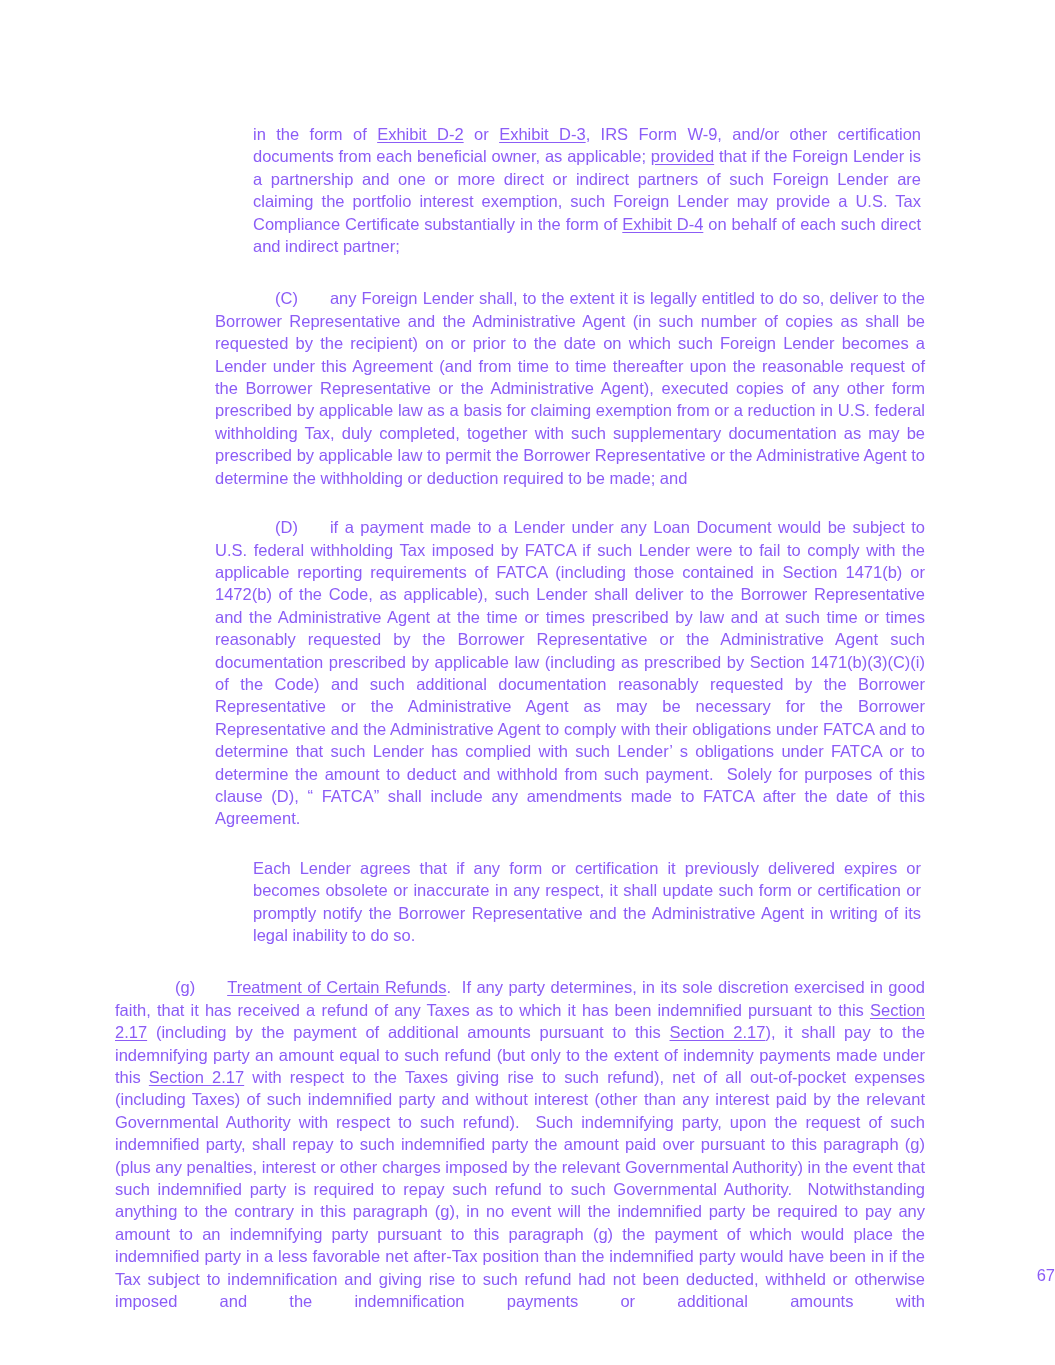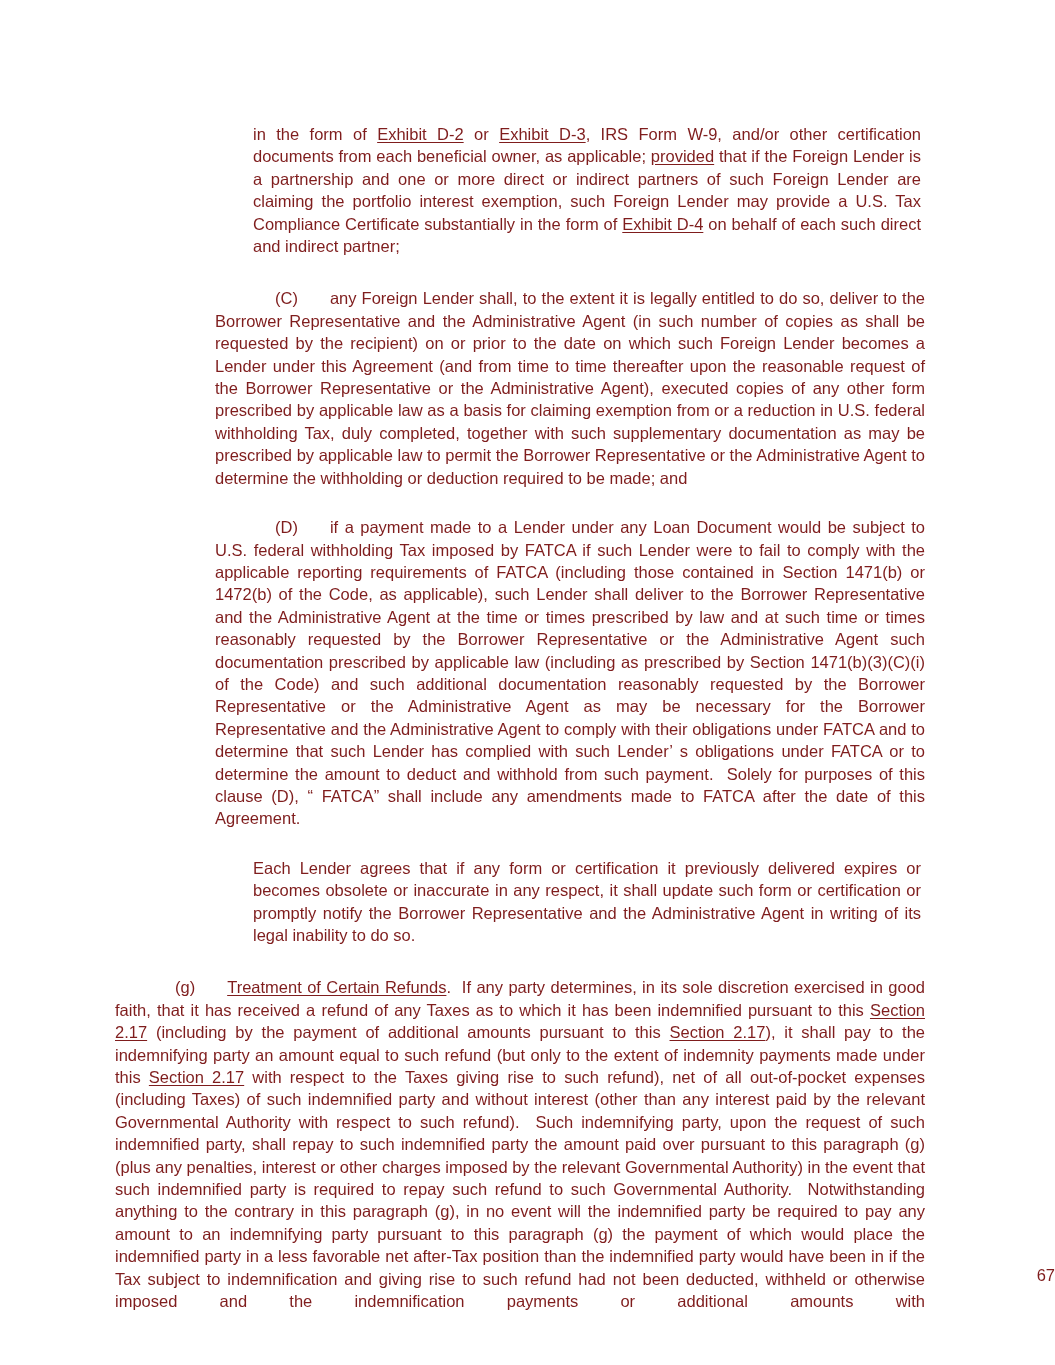--- a/index.html
+++ b/index.html
@@ -6,21 +6,21 @@
     margin: 0;
     padding: 0;
     background: #ffffff;
   }
   .page {
     position: relative;
     width: 1055px;
     height: 1365px;
     box-sizing: border-box;
     background: #ffffff;
-    color: #7f1d1d;
+    color: #8b5cf6;
     font-family: "Liberation Sans", "DejaVu Sans", sans-serif;
     font-size: 16.5px;
     line-height: 22.4px;
     padding: 123px 130px 0 115px;
     overflow: hidden;
   }
   .para {
     text-align: justify;
     margin: 0 0 27px 0;
   }

